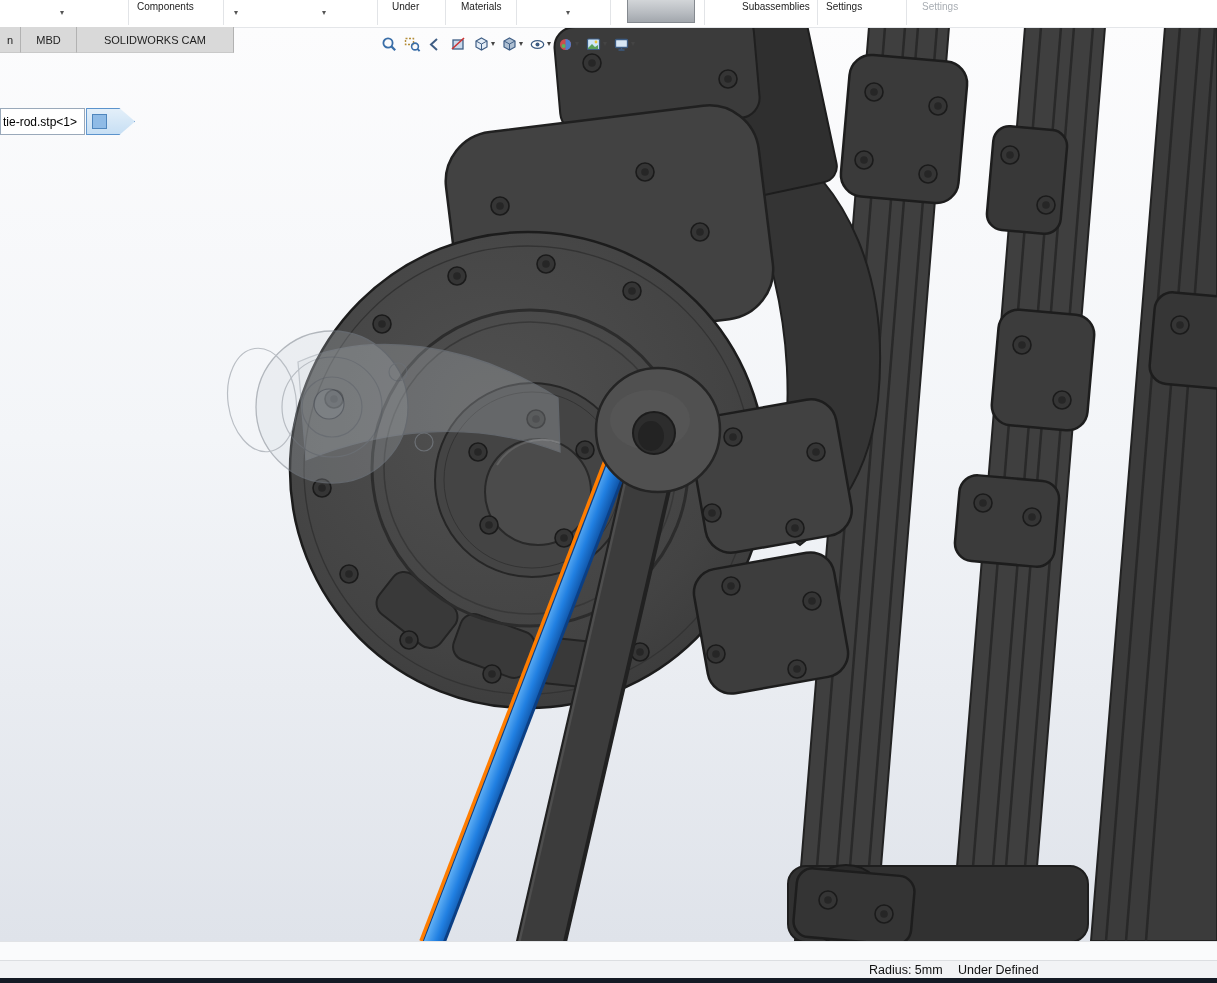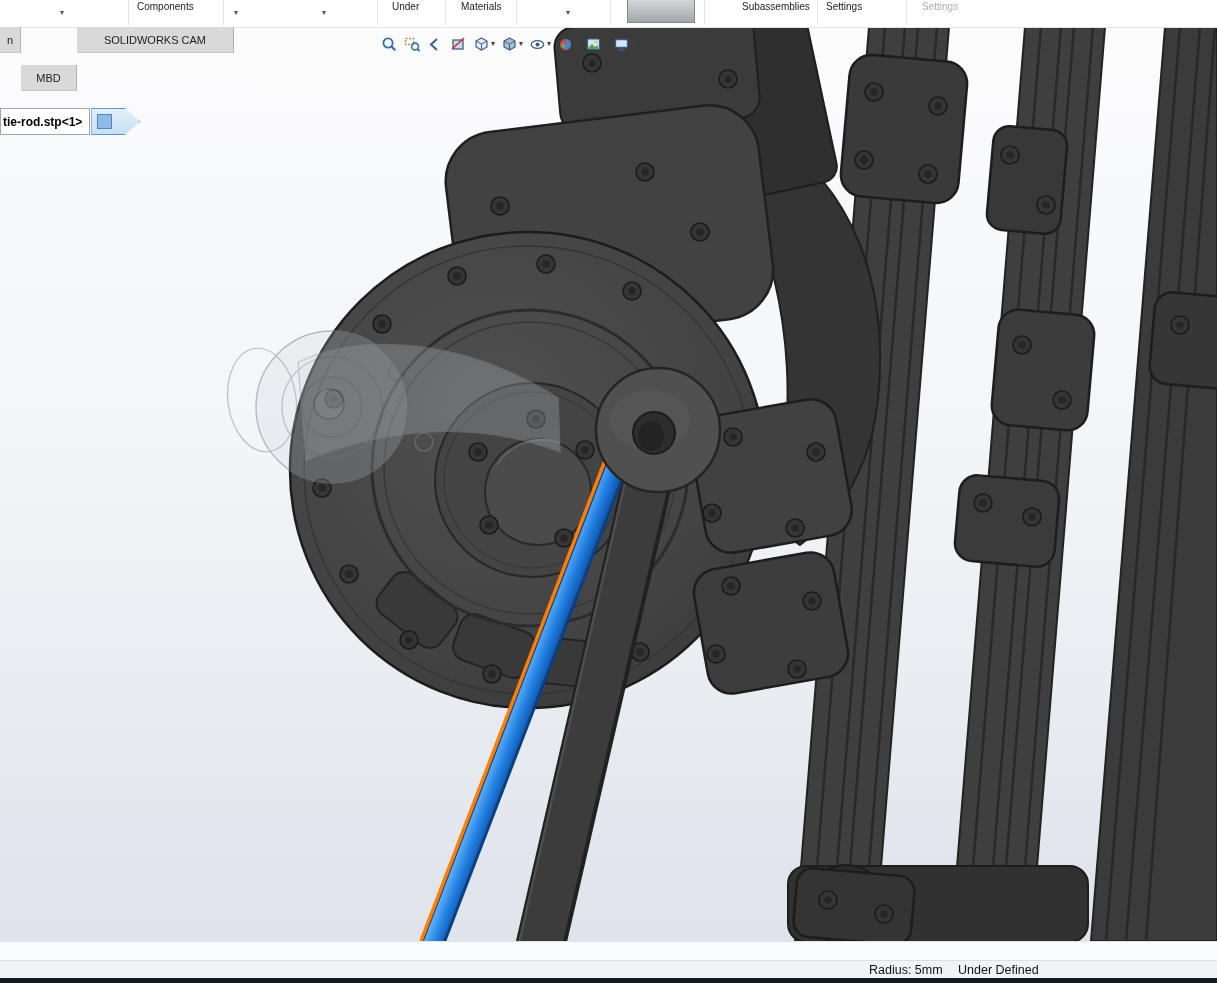--- a/index.html
+++ b/index.html
@@ -15,36 +15,36 @@
   .ribbon-caret{position:absolute;top:9px;font-size:8px;color:#555;line-height:8px;cursor:pointer;background:none;border:none;padding:0;}
   .ribbon-sep{position:absolute;top:0;width:1px;height:25px;background:#e2e4e7;}
   .ribbon-graybtn{position:absolute;left:627px;top:0;width:68px;height:23px;
     background:linear-gradient(180deg,#d2d5d8 0%,#b9bdc2 55%,#a2a7ad 100%);
     border:1px solid #84898f;border-top:none;cursor:pointer;}
   
   .tabstrip{position:absolute;left:0;top:27px;height:25px;z-index:6;display:flex;}
   .tab{height:25px;background:#d9d9d9;border-right:1px solid #b2b2b2;border-bottom:1px solid #c9c9c9;
     font-size:11px;color:#1d1d1d;display:flex;align-items:center;justify-content:center;cursor:pointer;white-space:nowrap;}
   .tab.partial{width:20px;}
-  .tab.mbd{width:55px;margin-top:38px;}
+  .tab.mbd{width:55px;}
   .tab.cam{width:156px;text-align:center;}
   
   .viewport{position:absolute;left:0;top:27px;width:1217px;height:914px;
     background:linear-gradient(180deg,#fcfcfd 0%,#f3f5f8 45%,#dfe3ea 100%);overflow:hidden;}
   .model{position:absolute;left:0;top:0;display:block;}
   
   .hud{position:absolute;left:378px;top:6px;display:flex;align-items:center;z-index:7;}
   .hud-btn{display:flex;align-items:center;height:22px;padding:1px 3px;background:transparent;border:none;cursor:pointer;}
   .hud-btn .ic{display:block;width:17px;height:17px;}
   .hud-btn svg{width:17px;height:17px;display:block;}
   .hud-caret{font-size:8px;color:#444;line-height:8px;margin-left:1px;}
   
   .callout{position:absolute;left:0;top:81px;display:flex;height:27px;z-index:7;}
   .callout-box{background:#ffffff;border:1px solid #9aa9ba;font-size:12px;color:#000;
-    display:flex;align-items:center;padding:0 7px 0 2px;white-space:nowrap;cursor:pointer;font-weight:bold;}
+    display:flex;align-items:center;padding:0 7px 0 2px;white-space:nowrap;cursor:pointer;}
   .callout-tag{width:42px;margin-left:1px;background:linear-gradient(180deg,#e3eff9,#c7dff4);
     clip-path:polygon(0 0,68% 0,100% 50%,68% 100%,0 100%);
     border:1px solid #5b93cc;display:flex;align-items:center;padding-left:5px;cursor:pointer;}
   .tag-square{width:13px;height:13px;background:#8fbbe6;border:1px solid #4f86bd;}
   
   .lower-band{position:absolute;left:0;top:941px;width:1217px;height:19px;background:#fafbfc;border-top:1px solid #e1e3e6;}
   .statusbar{position:absolute;left:0;top:960px;width:1217px;height:18px;background:#f2f3f5;border-top:1px solid #dcdee1;
     font-size:12.5px;color:#111;}
   .statusbar span{position:absolute;top:2px;white-space:nowrap;}
   .status-measure{left:869px;}

